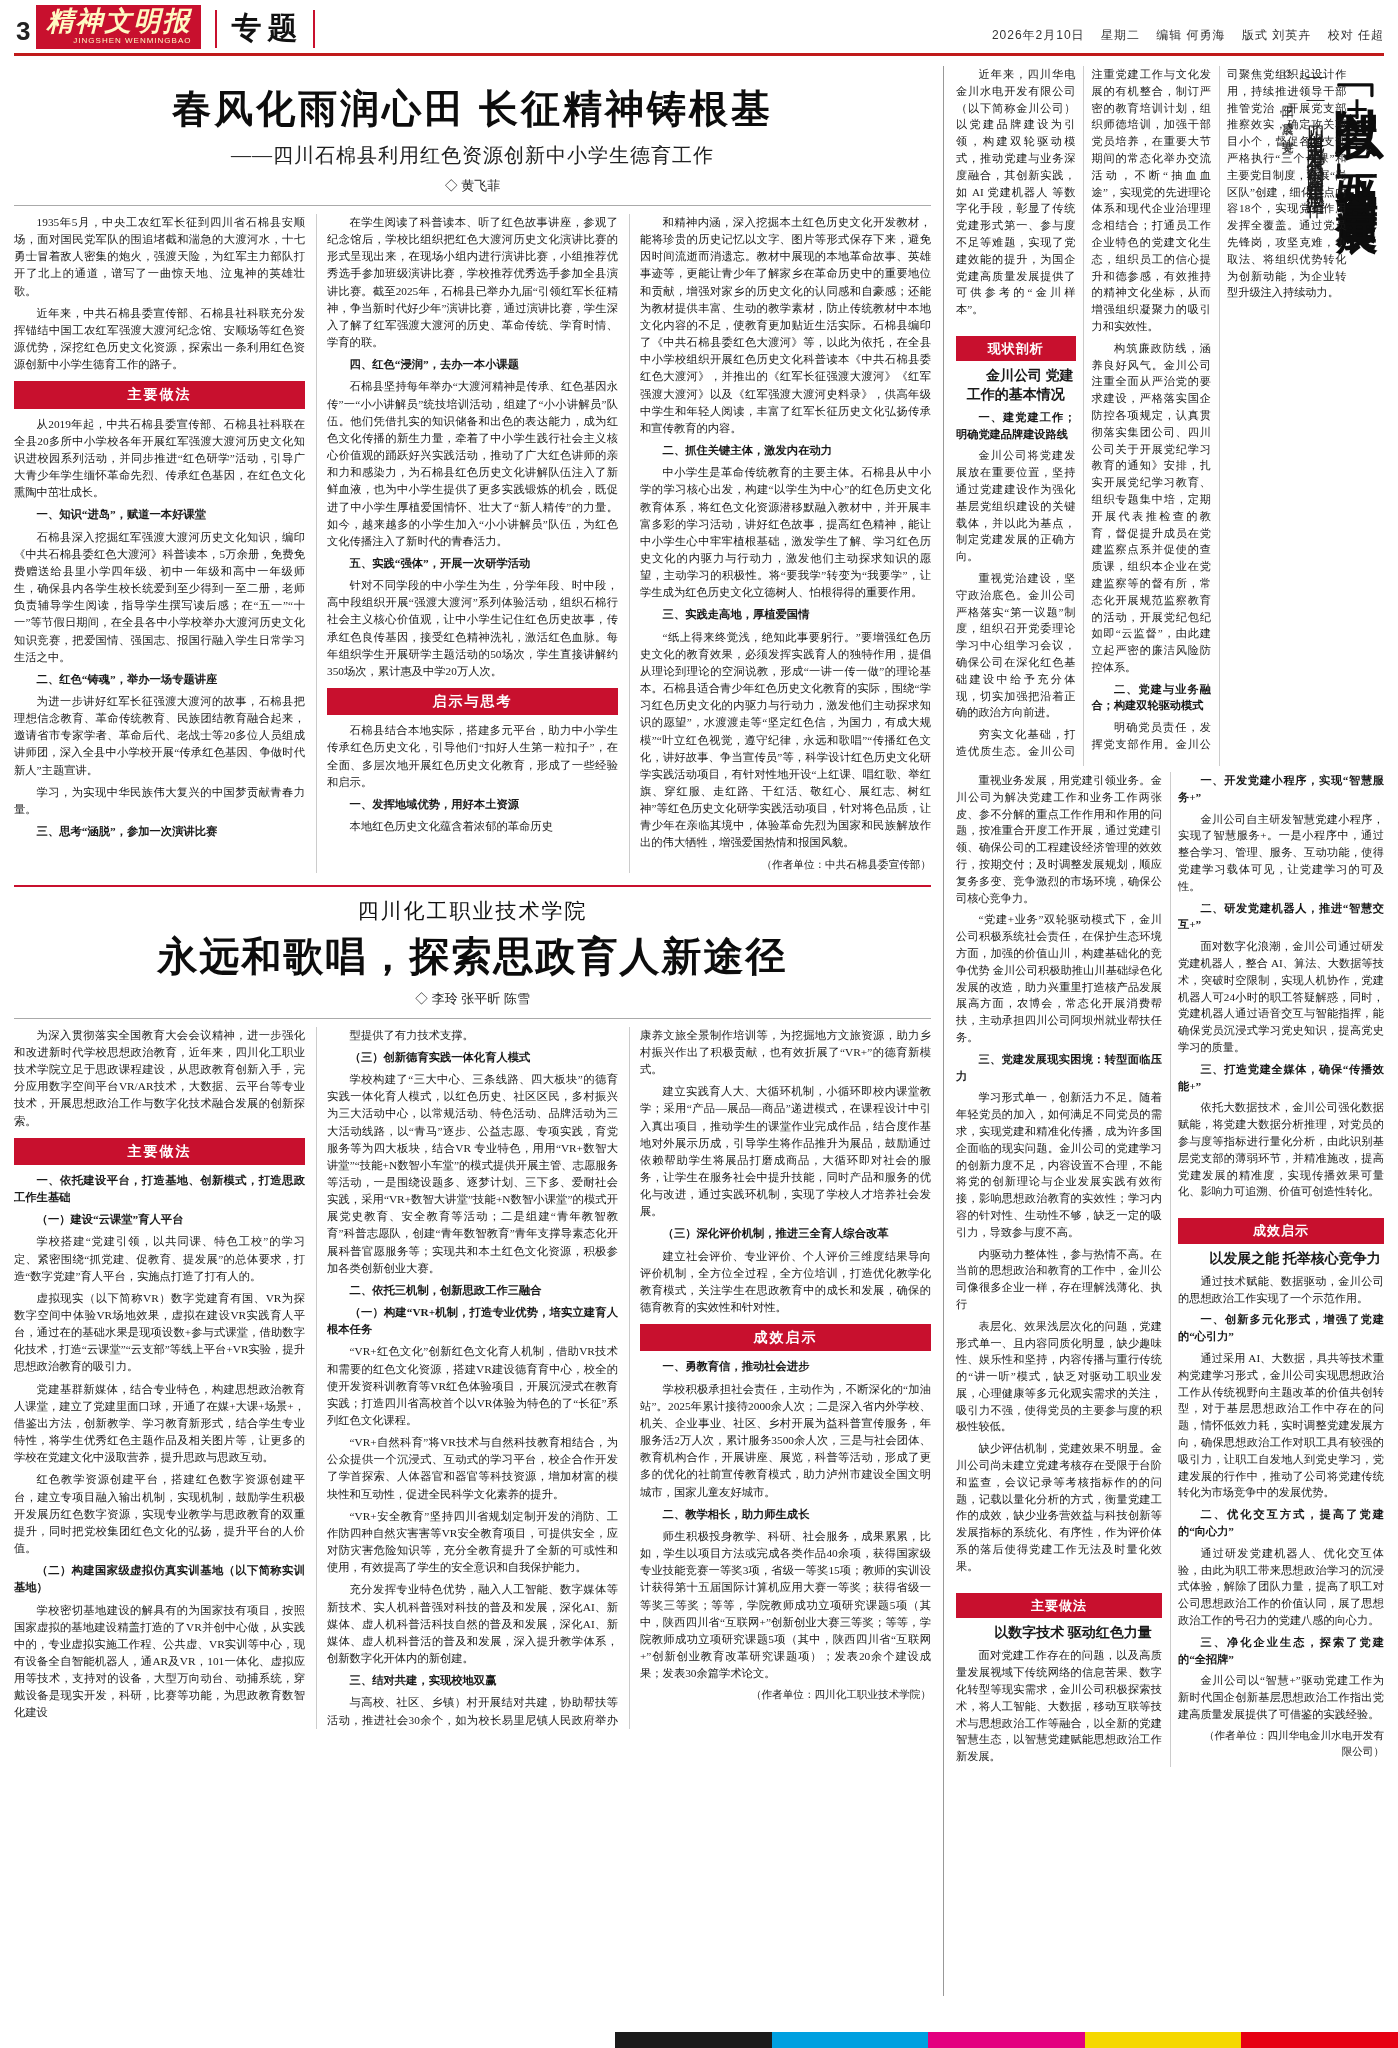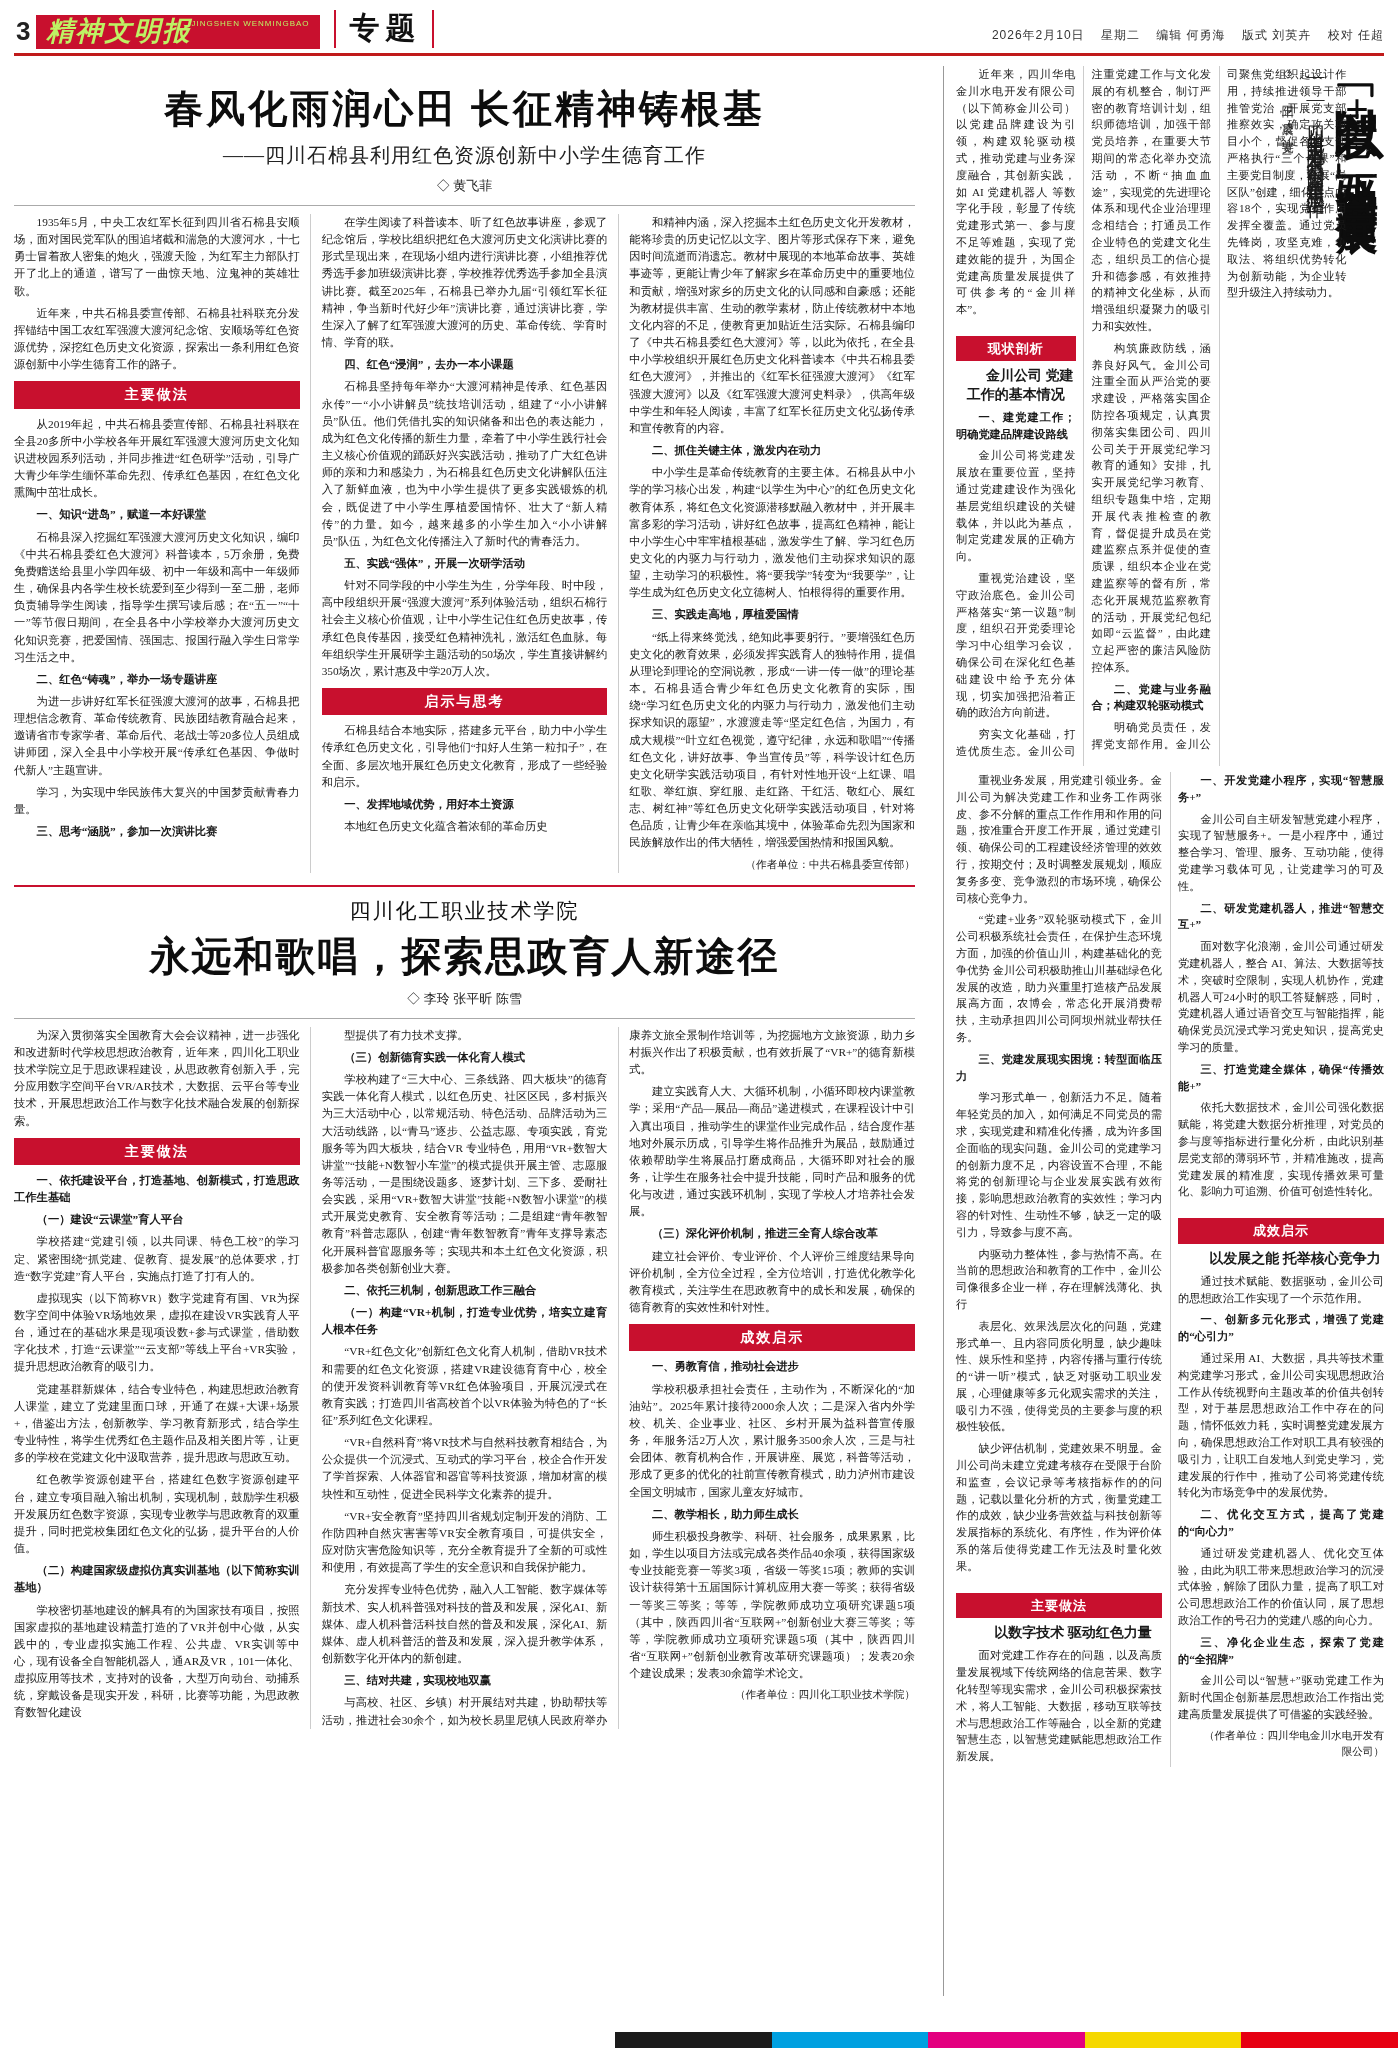--- a/index.html
+++ b/index.html
@@ -31,26 +31,26 @@
   }
   .page-num {
     font-family: "Liberation Sans", sans-serif;
     font-size: 26px;
     font-weight: bold;
     color: #222;
     padding: 0 6px 6px 2px;
   }
   .logo-box {
     background: #c8102e;
-    color: #bef264;
+    color: #fef9c3;
     padding: 3px 10px 4px 10px;
     margin-bottom: 4px;
     display: flex;
-    flex-direction: row;
-    align-items: flex-start;
+    flex-direction: column;
+    align-items: flex-end;
     line-height: 1;
   }
   .logo-cn {
     font-family: "Liberation Serif", serif;
     font-weight: bold;
     font-size: 27px;
     letter-spacing: 2px;
     font-style: italic;
   }
   .logo-en {
@@ -89,21 +89,21 @@
   .dateline span { margin-left: 12px; }
 
   
   .body-wrap {
     display: flex;
     margin-top: 10px;
     height: 1930px;
   }
   .left-zone {
     width: 930px;
-    padding-right: 28px;
+    padding-right: 12px;
     border-right: 1.5px solid #999;
   }
   .right-zone {
     width: 440px;
     padding-left: 12px;
     position: relative;
   }
 
   
   .headline-main {

